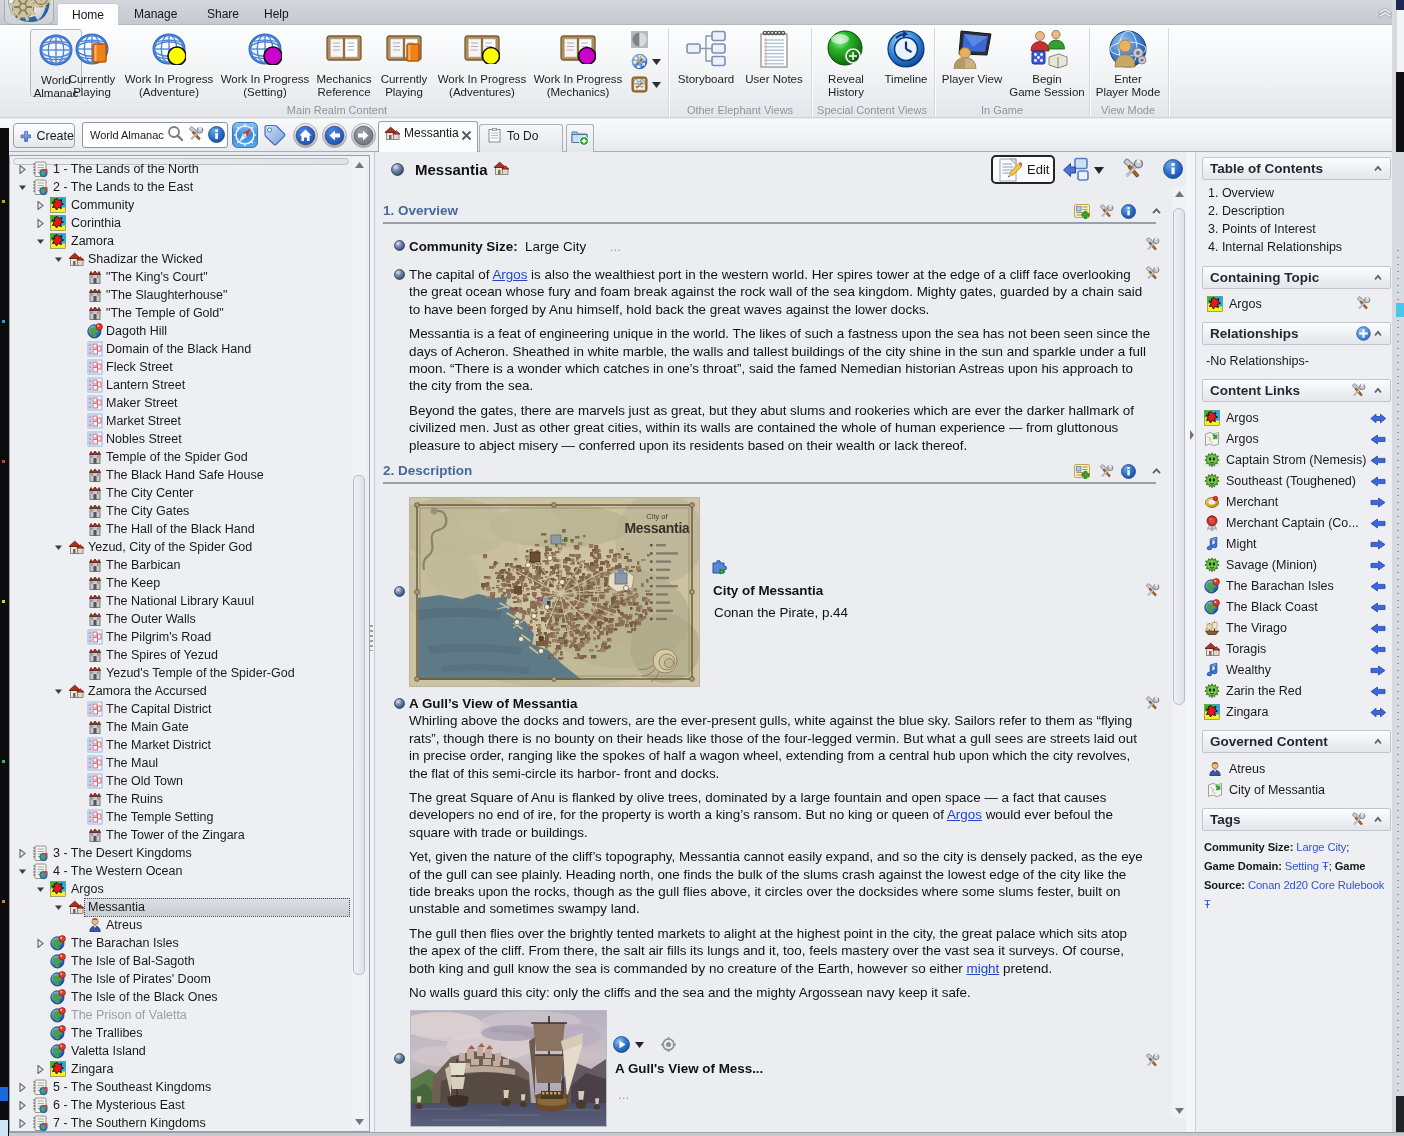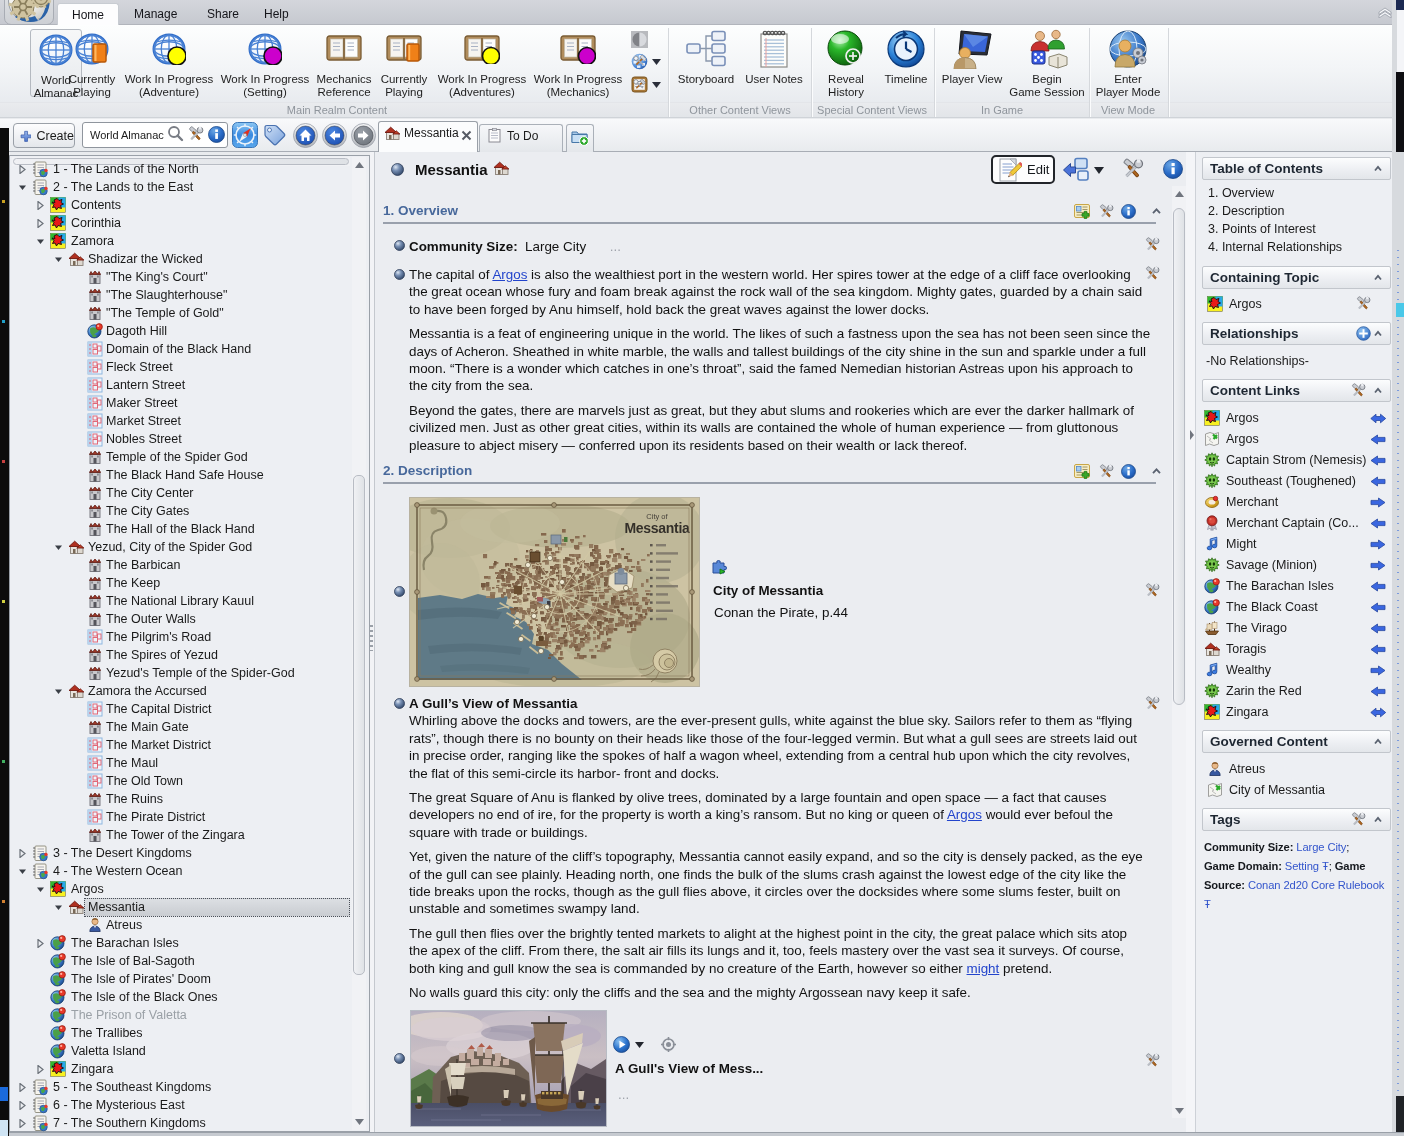--- a/index.html
+++ b/index.html
@@ -102,21 +102,21 @@
 <div class="rtab" style="left:193px;">Share</div>
 <div class="rtab" style="left:250px;">Help</div>
 <div class="abs" style="left:1377px;top:7px;width:16px;height:11px;">
     <svg width="16" height="11">
       <path d="M2 5 L8 1 L14 5 L14 7.5 L8 3.5 L2 7.5 Z M2 8.5 L8 4.5 L14 8.5 L14 11 L8 7 L2 11 Z" fill="#f4f5f8" stroke="#9aa0a8" stroke-width="0.8"></path>
     </svg>
   </div>
 <div class="abs" id="ribbon"></div>
 <div class="abs" id="riblabels"></div>
 <div class="grplabel" style="left:4px;top:104px;width:666px;">Main Realm Content</div>
-<div class="grplabel" style="left:664px;top:104px;width:152px;">Other Content Views</div>
+<div class="grplabel" style="left:664px;top:104px;width:152px;">Other Elephant Views</div>
 <div class="grplabel" style="left:782px;top:104px;width:180px;">Special Content Views</div>
 <div class="grplabel" style="left:912px;top:104px;width:180px;">In Game</div>
 <div class="grplabel" style="left:1048px;top:104px;width:160px;">View Mode</div>
 <div class="gsep" style="left:668px;"></div>
 <div class="gsep" style="left:811px;"></div>
 <div class="gsep" style="left:934px;"></div>
 <div class="gsep" style="left:1089px;"></div>
 <div class="gsep" style="left:1168px;"></div>
 <div class="bigbtn sel" style="left:10px;width:52px;height:68px;margin-left:20px;"><div class="ic">
       <svg width="34" height="32" viewBox="0 0 34 32" style="">
@@ -737,21 +737,21 @@
       </svg>
     </span>
     <span class="tico" style="left:50px;">
       <svg width="16" height="16" viewBox="0 0 16 16" style="">
         <rect x="0.5" y="0.5" width="15" height="15" fill="#f8f020" stroke="#555" stroke-width="0.5"></rect>
     <rect x="0.5" y="0.5" width="15" height="7" fill="#30b830"></rect>
     <rect x="8.5" y="0.5" width="7" height="10" fill="#28a8e8"></rect>
     <path d="M4 3 L7 1.5 L9 3.5 L12 2.5 L11 5.5 L13.5 7 L10.5 8.5 L11.5 11.5 L8 10.5 L6.5 13 L5 10 L2.5 10.5 L4 7.5 L2 5 L5 5.5 Z" fill="#e81818" stroke="#111" stroke-width="0.9"></path>
       </svg>
     </span>
-    <span class="lbl" style="left:71px;">Contents</span>
+    <span class="lbl" style="left:71px;">Community</span>
   </div>
 <div class="trow" style="left:0;top:215px;width:360px;">
     <span class="texp" style="left:36px;">
       <svg width="9" height="9" viewBox="0 0 9 9" style="">
         <path d="M2 0.5 L7 4.5 L2 8.5 Z" fill="none" stroke="#6a7078" stroke-width="1.2"></path>
       </svg>
     </span>
     <span class="tico" style="left:50px;">
       <svg width="16" height="16" viewBox="0 0 16 16" style="">
         <rect x="0.5" y="0.5" width="15" height="15" fill="#f8f020" stroke="#555" stroke-width="0.5"></rect>
@@ -1241,21 +1241,21 @@
     <g stroke="#e06878" stroke-width="1" fill="none">
       <rect x="6" y="3" width="4" height="4"></rect>
           <rect x="10.5" y="5" width="3.5" height="5"></rect>
           <rect x="6" y="8.5" width="4.5" height="4.5"></rect>
           <line x1="2" y1="4" x2="4" y2="4"></line>
           <line x1="2" y1="8" x2="4" y2="8"></line>
           <line x1="2" y1="12" x2="4" y2="12"></line>
         </g>
       </svg>
     </span>
-    <span class="lbl" style="left:106px;">The Pirate District</span>
+    <span class="lbl" style="left:106px;">The Temple Setting</span>
   </div>
 <div class="trow" style="left:0;top:827px;width:360px;">
     <span class="tico" style="left:87px;">
       <svg width="16" height="16" viewBox="0 0 16 16" style="">
         <rect x="3" y="5" width="10" height="9.5" fill="#c8c8cc" stroke="#707078" stroke-width="0.9"></rect>
     <path d="M2.5 5.5 L4 2.5 L5.5 5 L8 2 L10.5 5 L12 2.5 L13.5 5.5 Z" fill="#a03828" stroke="#602018" stroke-width="0.8"></path>
     <rect x="6.5" y="9" width="3" height="5.5" fill="#55555c"></rect>
     <rect x="4.2" y="6.5" width="1.8" height="2" fill="#88888f"></rect>
         <rect x="10" y="6.5" width="1.8" height="2" fill="#88888f"></rect>
       </svg>

